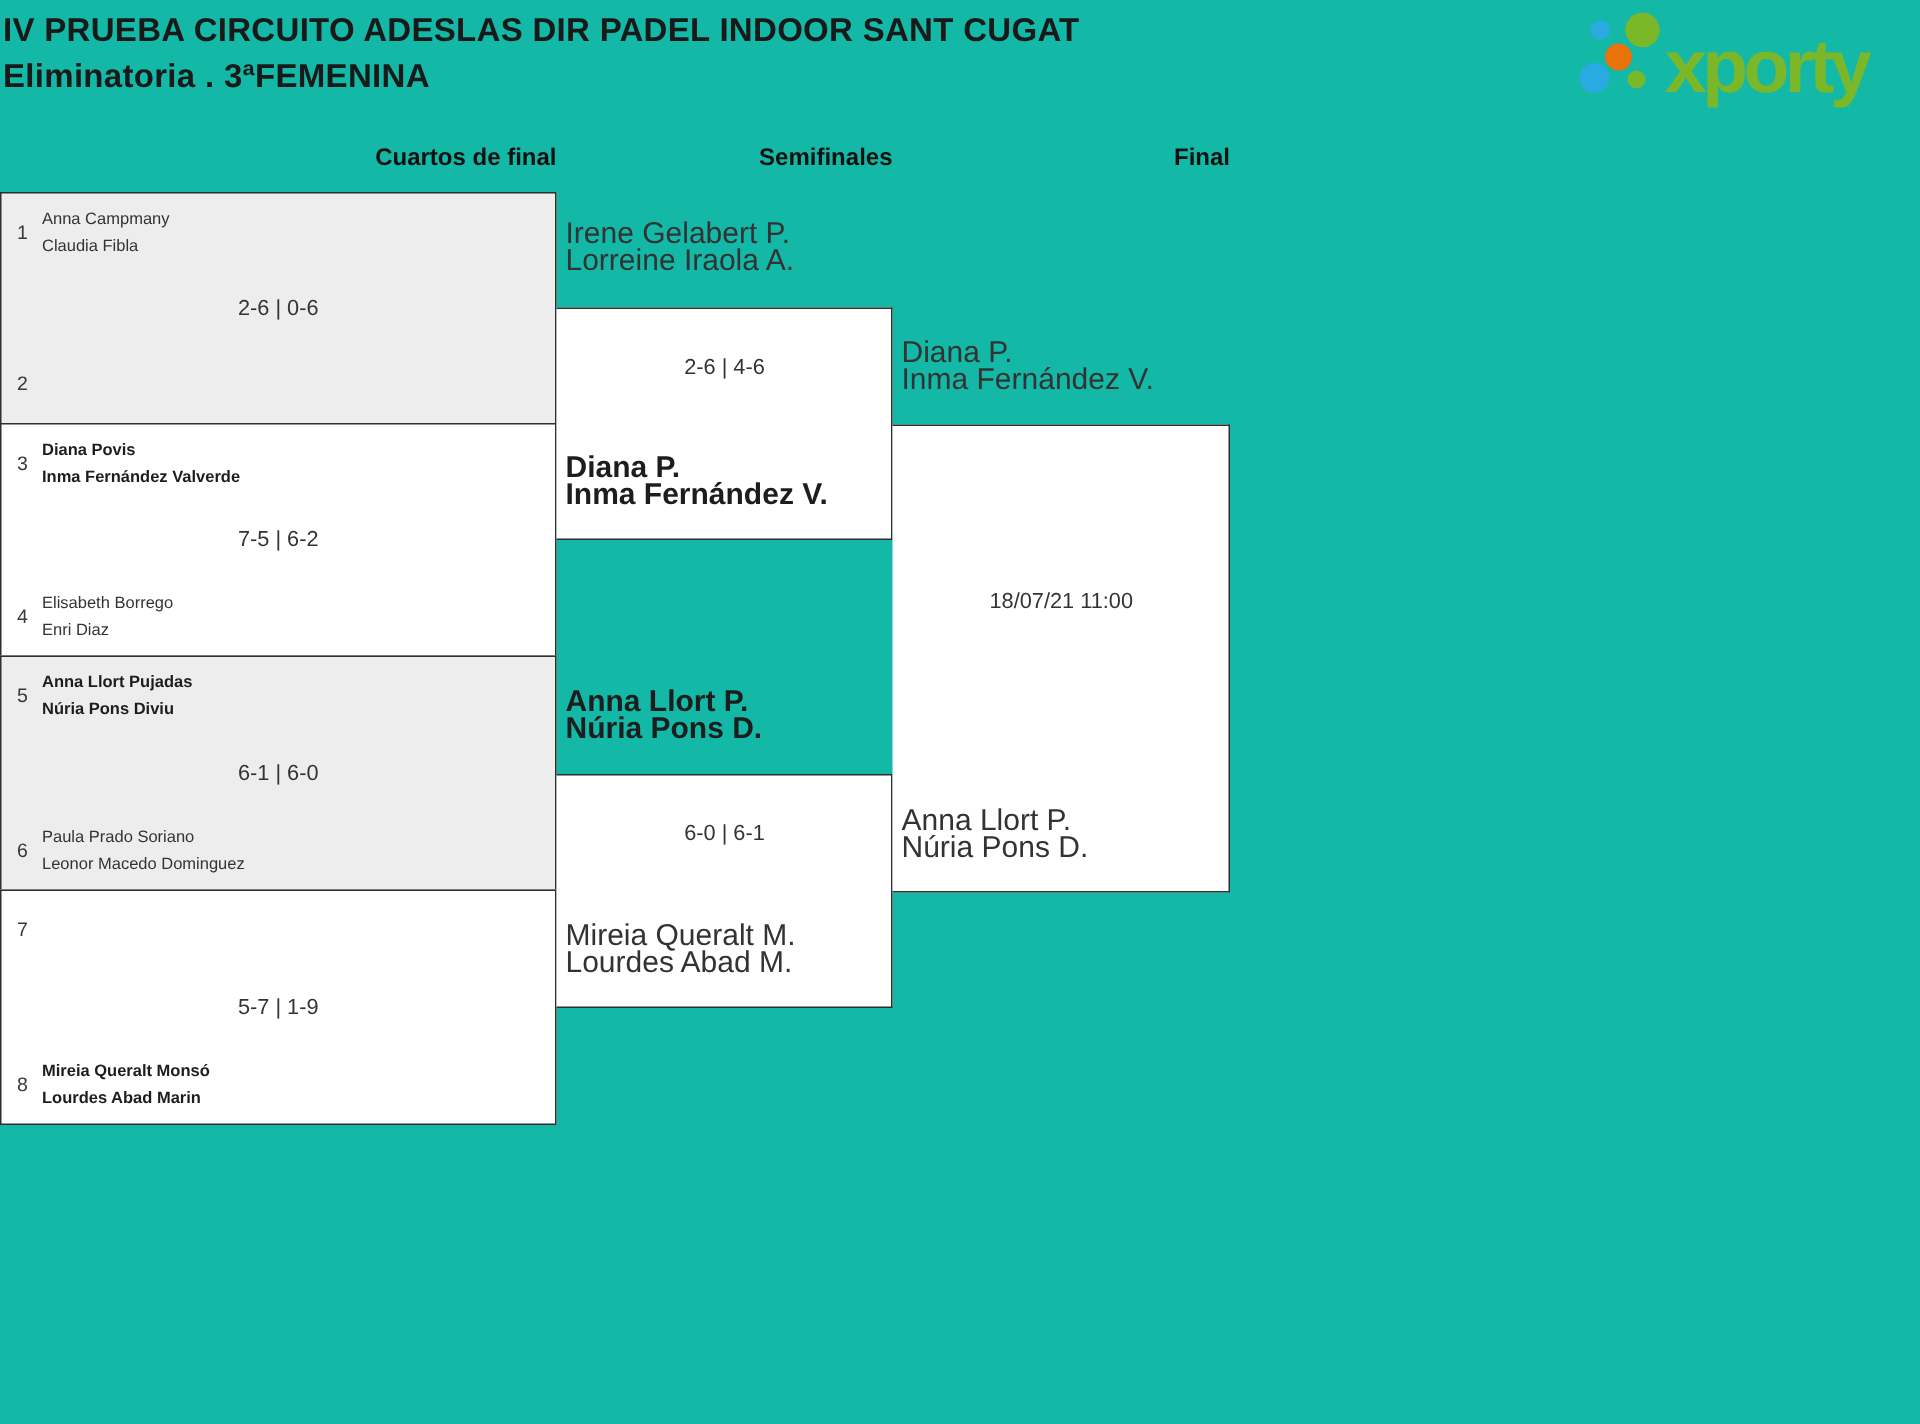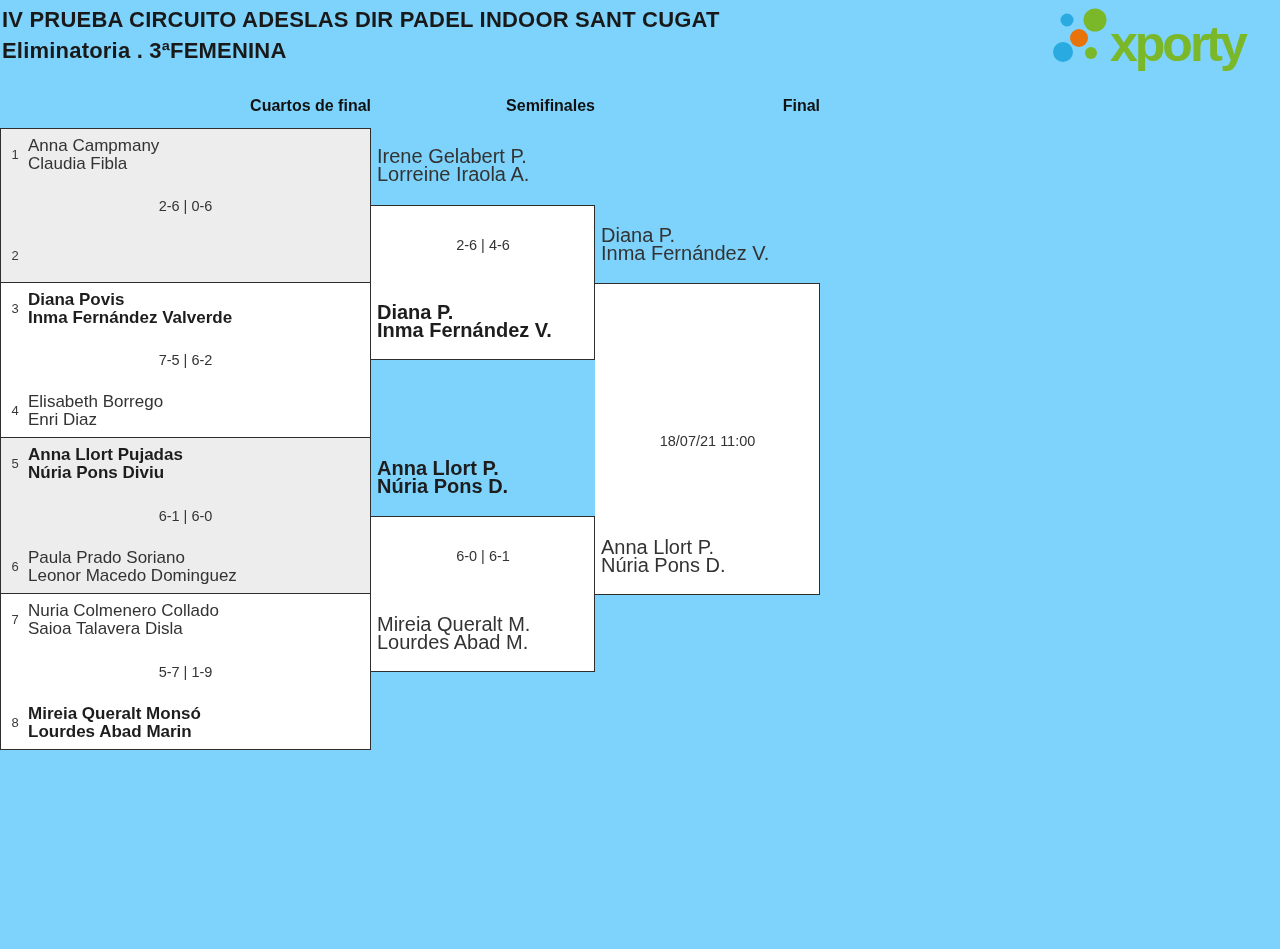--- a/index.html
+++ b/index.html
@@ -1,16 +1,16 @@
 <!DOCTYPE html>
 <html><head>
 <meta charset="utf-8">
 <style>
   html,body{margin:0;padding:0;background:#ffffff;}
-  .page{position:relative;width:1280px;height:949px;background:#7dd3fc;
+  .page{position:relative;width:1280px;height:949px;background:#14b8a6;
         font-family:"Liberation Sans",sans-serif;overflow:hidden;}
 
   
   .title-line{position:absolute;left:2px;font-size:22px;font-weight:700;color:#191919;
               letter-spacing:0.2px;white-space:nowrap;}
   .logo-svg{position:absolute;left:1048px;top:4px;width:232px;height:70px;}
 
   
   .round-header{position:absolute;top:97px;font-size:16px;font-weight:700;color:#111111;
                 text-align:right;}
@@ -18,21 +18,21 @@
   
   .match-box{position:absolute;box-sizing:border-box;border:1px solid #2e2e2e;background:#ffffff;}
   .shaded{background:#ededed;}
   .open-left{border-left:none;}
 
   
   .seed{position:absolute;left:5px;width:18px;text-align:center;font-size:13px;color:#3a3a3a;
         height:36px;line-height:36px;}
   .seed-top{top:8px;}
   .seed-bottom{bottom:8px;}
-  .team{position:absolute;left:27px;font-size:17px;line-height:18px;color:#333333;white-space:nowrap;}
+  .team{position:absolute;left:27px;font-size:11px;line-height:18px;color:#333333;white-space:nowrap;}
   .team-top{top:8px;}
   .team-bottom{bottom:8px;}
   .team.winner{font-weight:700;color:#1d1d1d;}
   .score{position:absolute;left:0;width:100%;text-align:center;font-size:14.5px;color:#333333;}
   .score-mid{top:50%;transform:translateY(-50%);}
 
   
   .slot-label{position:absolute;font-size:20px;line-height:18px;color:#333333;white-space:nowrap;}
   .slot-label.winner{font-weight:700;color:#1d1d1d;}
   .slot-score{position:absolute;text-align:center;font-size:14.5px;color:#333333;}
@@ -91,24 +91,20 @@
     <div class="score score-mid">6-1 | 6-0</div>
     <div class="seed seed-bottom">6</div>
     <div class="team team-bottom">
       <div>Paula Prado Soriano</div>
       <div>Leonor Macedo Dominguez</div>
     </div>
   </div>
 
   <div class="match-box" style="left:0;top:593px;width:371px;height:157px;">
     <div class="seed seed-top">7</div>
-    <div class="team team-top">
-      <div>Nuria Colmenero Collado</div>
-      <div>Saioa Talavera Disla</div>
-    </div>
     <div class="score score-mid">5-7 | 1-9</div>
     <div class="seed seed-bottom">8</div>
     <div class="team team-bottom winner">
       <div>Mireia Queralt Monsó</div>
       <div>Lourdes Abad Marin</div>
     </div>
   </div>
 
   <div class="match-box open-left" style="left:371px;top:205px;width:224px;height:155px;"></div>
   <div class="match-box open-left" style="left:371px;top:516px;width:224px;height:156px;"></div>
@@ -132,19 +128,19 @@
     <div>Mireia Queralt M.</div>
     <div>Lourdes Abad M.</div>
   </div>
 
   <div class="match-box open-left" style="left:595px;top:283px;width:225px;height:312px;"></div>
 
   <div class="slot-label" style="left:601px;top:226px;">
     <div>Diana P.</div>
     <div>Inma Fernández V.</div>
   </div>
-  <div class="slot-score" style="left:595px;top:393px;width:225px;margin-top:40px;">18/07/21 11:00</div>
+  <div class="slot-score" style="left:595px;top:393px;width:225px;">18/07/21 11:00</div>
   <div class="slot-label" style="left:601px;top:538px;">
     <div>Anna Llort P.</div>
     <div>Núria Pons D.</div>
   </div>
 
 </div>
 
 </body></html>

